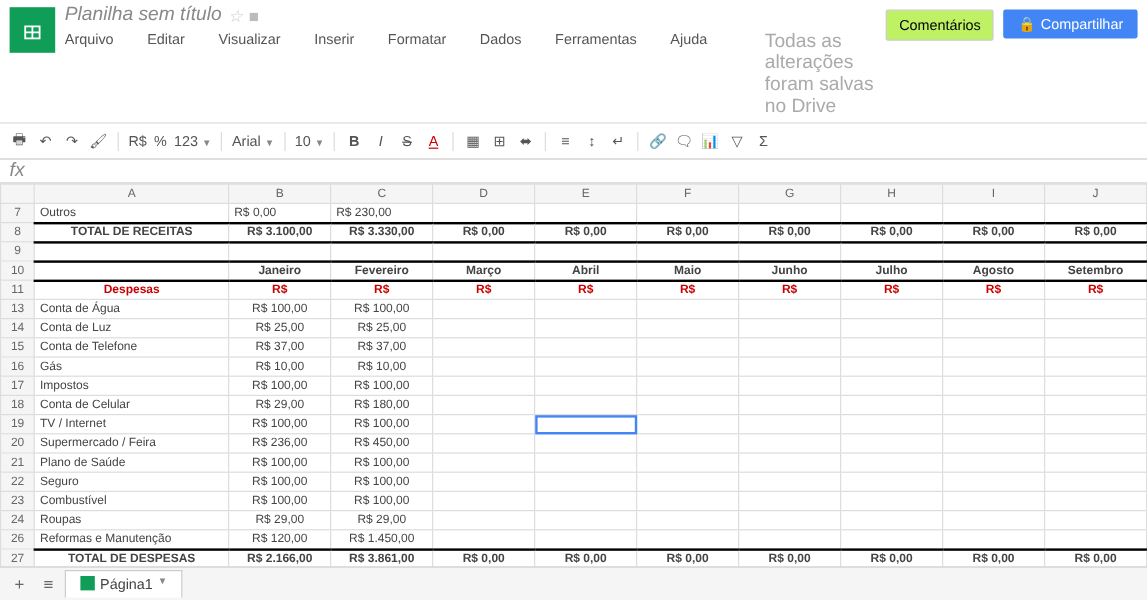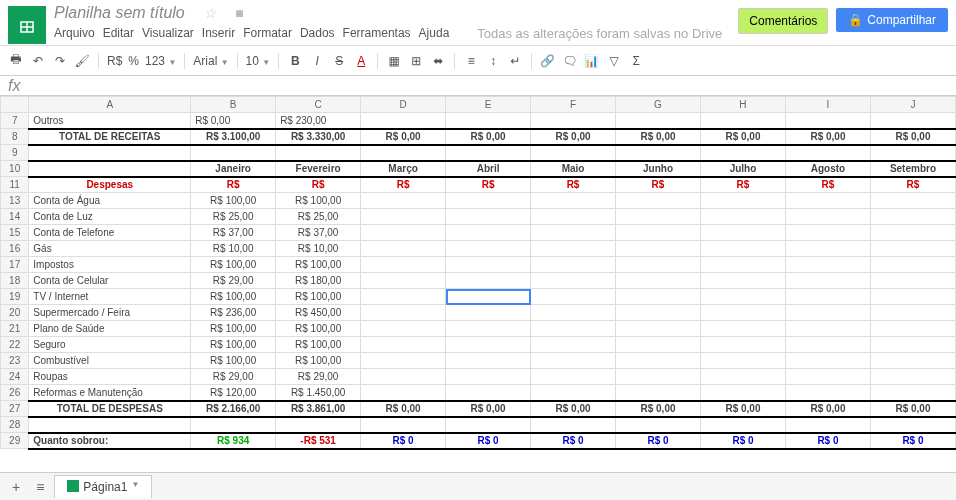--- a/index.html
+++ b/index.html
@@ -1,25 +1,25 @@
 <!DOCTYPE html>
 <html><head>
 <meta charset="utf-8">
 <style>
 *{margin:0;padding:0;box-sizing:border-box}
 body{font-family:Arial,sans-serif;font-size:11px;color:#444;width:956px;height:500px;overflow:hidden;background:#fff}
 .header{display:flex;align-items:flex-start;padding:2px 8px 0 8px;border-bottom:1px solid #ddd}
 .logo{width:38px;height:38px;background:#0f9d58;display:flex;align-items:center;justify-content:center;color:#fff;margin-right:8px;margin-top:4px}
 .title-area{flex:1}
-.doc-title{font-size:16px;color:#888;font-style:italic;display:flex;align-items:center;gap:19px;padding-top:2px}
+.doc-title{font-size:16px;color:#888;font-style:italic;display:flex;align-items:center;gap:5px;padding-top:2px}
 .star{color:#ccc;font-size:14px}
 .folder{color:#bbb;font-size:14px}
-.menubar{display:flex;gap:8px;font-size:12px;color:#555;padding:4px 0}
+.menubar{display:flex;gap:28px;font-size:12px;color:#555;padding:4px 0}
 .menubar span{cursor:pointer}
-.save-status{color:#aaa;font-size:13px;margin-left:20px}
+.save-status{color:#aaa;font-size:16px;margin-left:20px}
 .header-right{display:flex;gap:8px;align-items:flex-start;padding-top:6px}
 .btn-comment{border:1px solid #ccc;background:#bef264;padding:5px 10px;font-size:12px;border-radius:2px;cursor:pointer}
 .btn-share{background:#4285f4;color:#fff;border:none;padding:5px 12px;font-size:12px;border-radius:2px;cursor:pointer;display:flex;align-items:center;gap:4px}
 .toolbar{display:flex;align-items:center;gap:6px;padding:4px 8px;border-bottom:1px solid #ccc;font-size:12px;color:#555}
 .toolbar .sep{width:1px;height:16px;background:#ddd;margin:0 2px}
 .toolbar span,.toolbar div{cursor:pointer}
 .tb-icon{width:16px;text-align:center}
 .fx-bar{display:flex;align-items:center;border-bottom:1px solid #ccc;padding:2px 8px;height:20px}
 .fx-label{font-style:italic;color:#888;margin-right:8px;font-size:16px}
 .sheet{overflow:auto;height:380px;position:relative}

